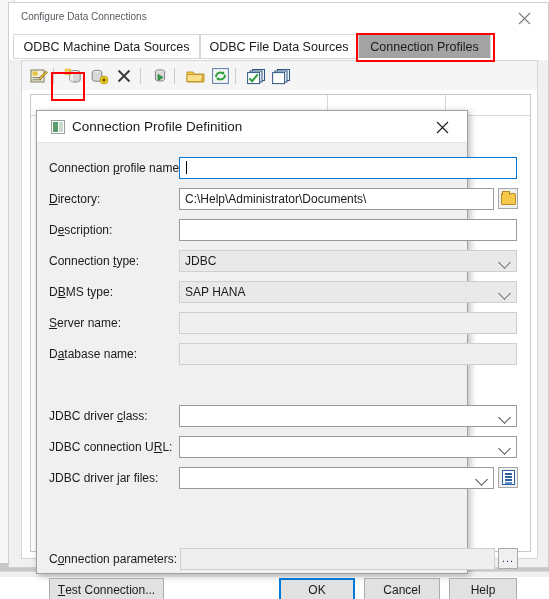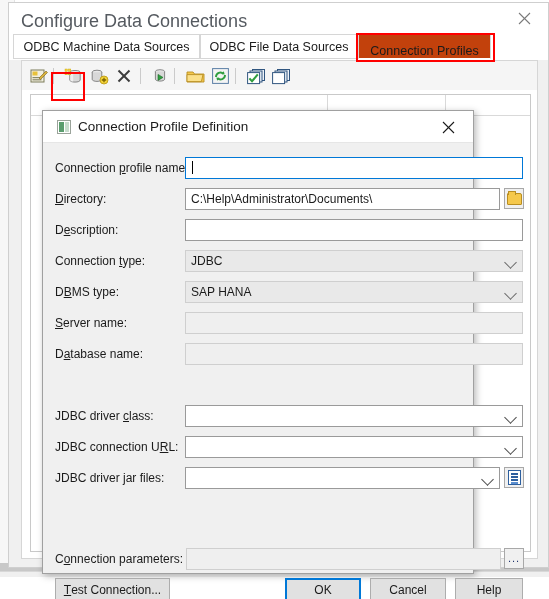--- a/index.html
+++ b/index.html
@@ -26,21 +26,21 @@
     background:#f0f0f0;
     border:1px solid #cfcfcf;
     box-sizing:border-box;
   }
   .outer-titlebar {
     position:absolute; left:0; top:0; width:100%; height:31px;
     background:#ffffff;
   }
   .outer-title {
     position:absolute; left:12px; top:8px;
-    font-size:18px; color:#555a60;
+    font-size:10px; color:#555a60;
     white-space:nowrap;
   }
   .outer-close {
     position:absolute; right:2px; top:0; width:44px; height:31px;
     display:flex; align-items:center; justify-content:center;
     color:#7a7a7a; font-size:15px; line-height:1;
     cursor:default;
   }
   .outer-close svg { display:block; }
 
@@ -52,21 +52,21 @@
   .tab {
     position:absolute; top:0; height:25px;
     box-sizing:border-box;
     border:1px solid #d6d6d6;
     background:#ffffff;
     display:flex; align-items:center; justify-content:center;
     padding:0 9px;
     font-size:12.5px; color:#1b1b1b;
     white-space:nowrap;
   }
-  .tab.selected { background:#c2410c; border-bottom-color:#ffffff;align-items:flex-end; }
+  .tab.selected { background:#a3a3a3; border-bottom-color:#ffffff; }
 
   .tab-annot {
     position:absolute;
     border:2.5px solid #ff0000;
     box-sizing:border-box;
     pointer-events:none;
   }
 
   
   .panel {
@@ -118,21 +118,20 @@
   }
 
   
   .dlg {
     position:absolute; left:36px; top:110px; width:432px; height:464px;
     background:#f0f0f0;
     border:1px solid #a0a0a0;
     box-sizing:border-box;
     box-shadow: 2px 2px 7px rgba(0,0,0,0.28);
     z-index:30;
-    margin-left:6px;
   }
   .dlg-titlebar {
     position:absolute; left:0; top:0; width:100%; height:32px;
     background:#ffffff; border-bottom:1px solid #e6e6e6; box-sizing:border-box;
   }
   .dlg-icon {
     position:absolute; left:14px; top:9px; width:14px; height:14px;
     background:#ffffff; border:1px solid #9aa39a; box-sizing:border-box;
   }
   .dlg-icon i {

